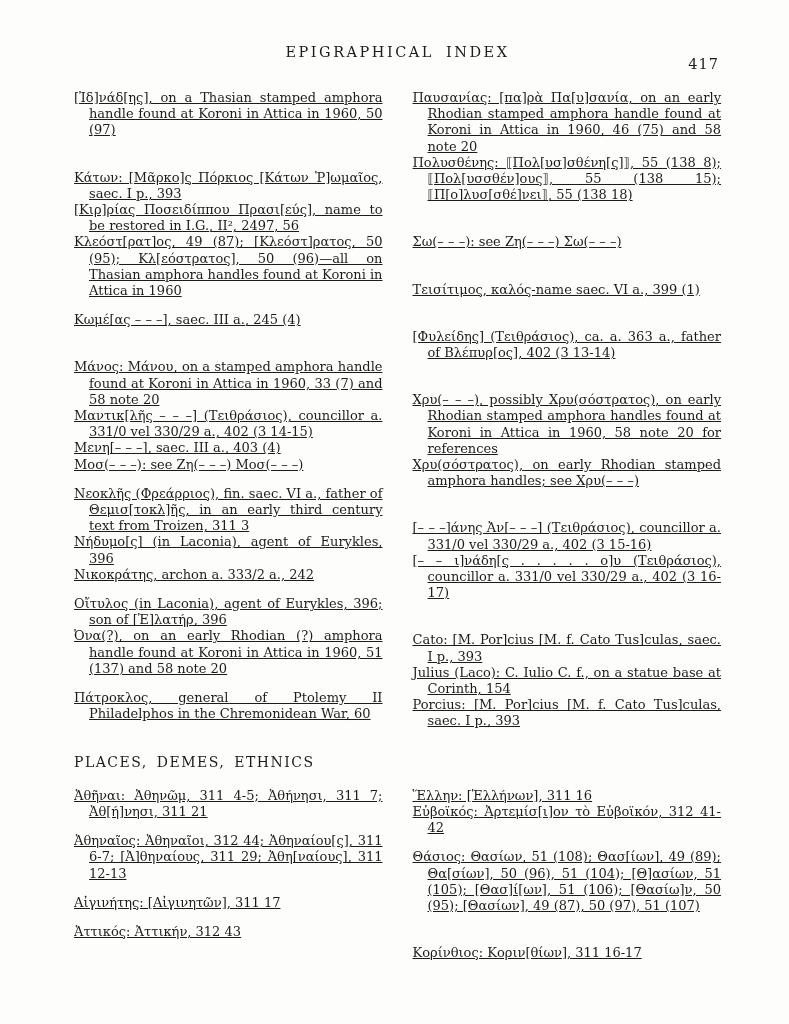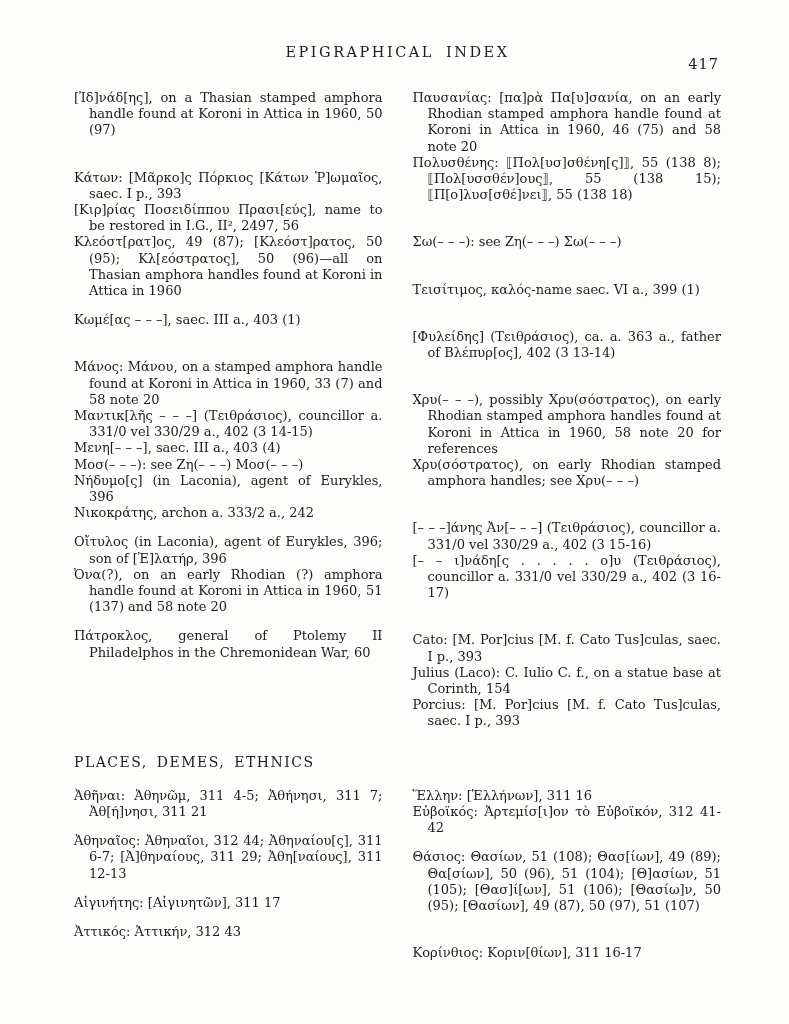--- a/index.html
+++ b/index.html
@@ -31,21 +31,21 @@
     position: absolute;
     right: 2px; top: 12px;
     font-size: 14.5px;
     letter-spacing: 1px;
   }
   .index-columns {
     display: flex;
     gap: 30px;
     align-items: flex-start;
   }
-  .index-columns .col { flex: 1; min-width: 0; }
+  .index-columns .col { flex: 1; min-width: 0; text-decoration: underline; }
   .entry {
     font-size: 13px;
     line-height: 16.2px;
     text-indent: -15px;
     padding-left: 15px;
     text-align: justify;
   }
   .entry.gap1 { margin-top: 13px; }
   .entry.gap2 { margin-top: 31px; }
   .section-one { min-height: 614px; }
@@ -67,25 +67,26 @@
     <div class="running-title">EPIGRAPHICAL INDEX</div>
     <div class="page-number">417</div>
   </header>
 
   <section class="index-columns section-one">
     <div class="col">
         <p class="entry">[Ἰδ]νάδ[ης], on a Thasian stamped amphora handle found at Koroni in Attica in 1960, 50 (97)</p>
         <p class="entry gap2">Κάτων: [Μᾶρκο]ς Πόρκιος [Κάτων Ῥ]ωμαῖος, saec. I p., 393</p>
         <p class="entry">[Κιρ]ρίας Ποσειδίππου Πρασι[εύς], name to be restored in I.G., II², 2497, 56</p>
         <p class="entry">Κλεόστ[ρατ]ος, 49 (87); [Κλεόστ]ρατος, 50 (95); Κλ[εόστρατος], 50 (96)—all on Thasian amphora handles found at Koroni in Attica in 1960</p>
-        <p class="entry gap1">Κωμέ[ας – – –], saec. III a., 403 (1)</p>
+        <p class="entry gap1">Κωμέ[ας – – –], saec. III a., 245 (4)</p>
         <p class="entry gap2">Μάνος: Μάνου, on a stamped amphora handle found at Koroni in Attica in 1960, 33 (7) and 58 note 20</p>
         <p class="entry">Μαντικ[λῆς – – –] (Τειθράσιος), councillor a. 331/0 vel 330/29 a., 402 (3 14-15)</p>
         <p class="entry">Μενη[– – –], saec. III a., 403 (4)</p>
         <p class="entry">Μοσ(– – –): see Ζη(– – –) Μοσ(– – –)</p>
+        <p class="entry gap1">Νεοκλῆς (Φρεάρριος), fin. saec. VI a., father of Θεμισ[τοκλ]ῆς, in an early third century text from Troizen, 311 3</p>
         <p class="entry">Νήδυμο[ς] (in Laconia), agent of Eurykles, 396</p>
         <p class="entry">Νικοκράτης, archon a. 333/2 a., 242</p>
         <p class="entry gap1">Οἴτυλος (in Laconia), agent of Eurykles, 396; son of [Ἐ]λατήρ, 396</p>
         <p class="entry">Ὀνα(?), on an early Rhodian (?) amphora handle found at Koroni in Attica in 1960, 51 (137) and 58 note 20</p>
         <p class="entry gap1">Πάτροκλος, general of Ptolemy II Philadelphos in the Chremonidean War, 60</p>
       </div>
     <div class="col">
         <p class="entry">Παυσανίας: [πα]ρὰ Πα[υ]σανία, on an early Rhodian stamped amphora handle found at Koroni in Attica in 1960, 46 (75) and 58 note 20</p>
         <p class="entry">Πολυσθένης: ⟦Πολ[υσ]σθένη[ς]⟧, 55 (138 8); ⟦Πολ[υσσθέν]ους⟧, 55 (138 15); ⟦Π[ο]λυσ[σθέ]νει⟧, 55 (138 18)</p>
         <p class="entry gap2">Σω(– – –): see Ζη(– – –) Σω(– – –)</p>

